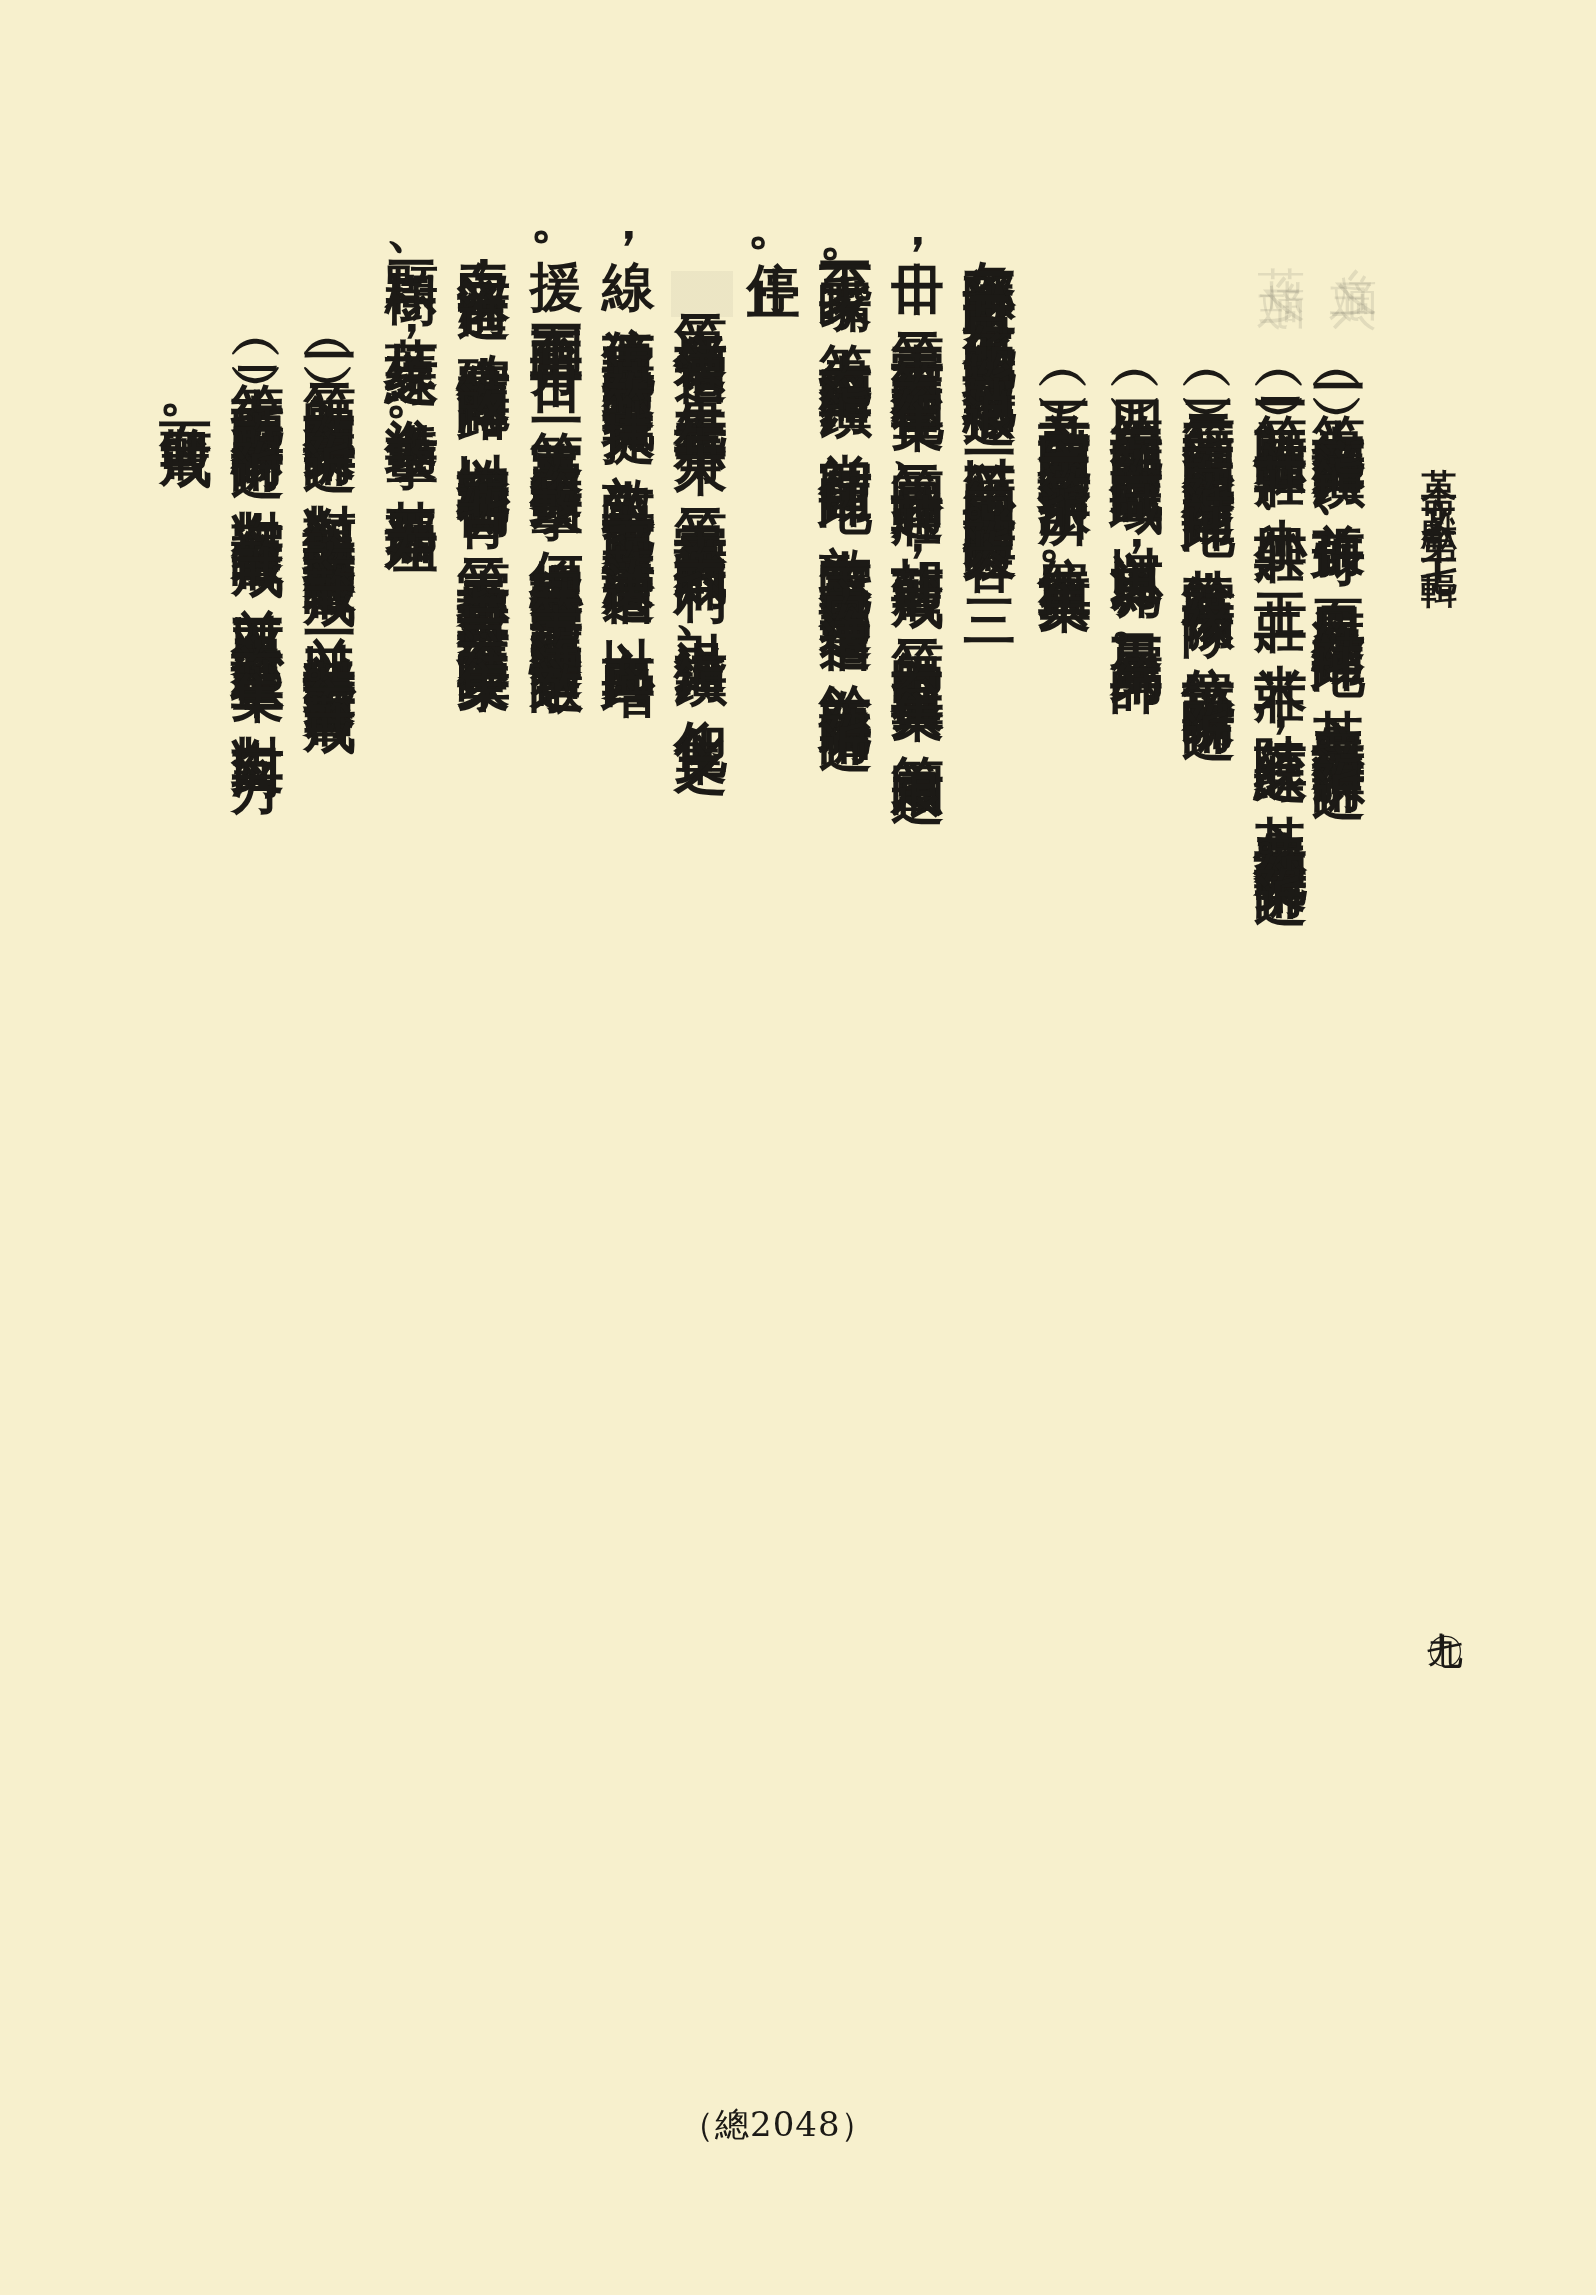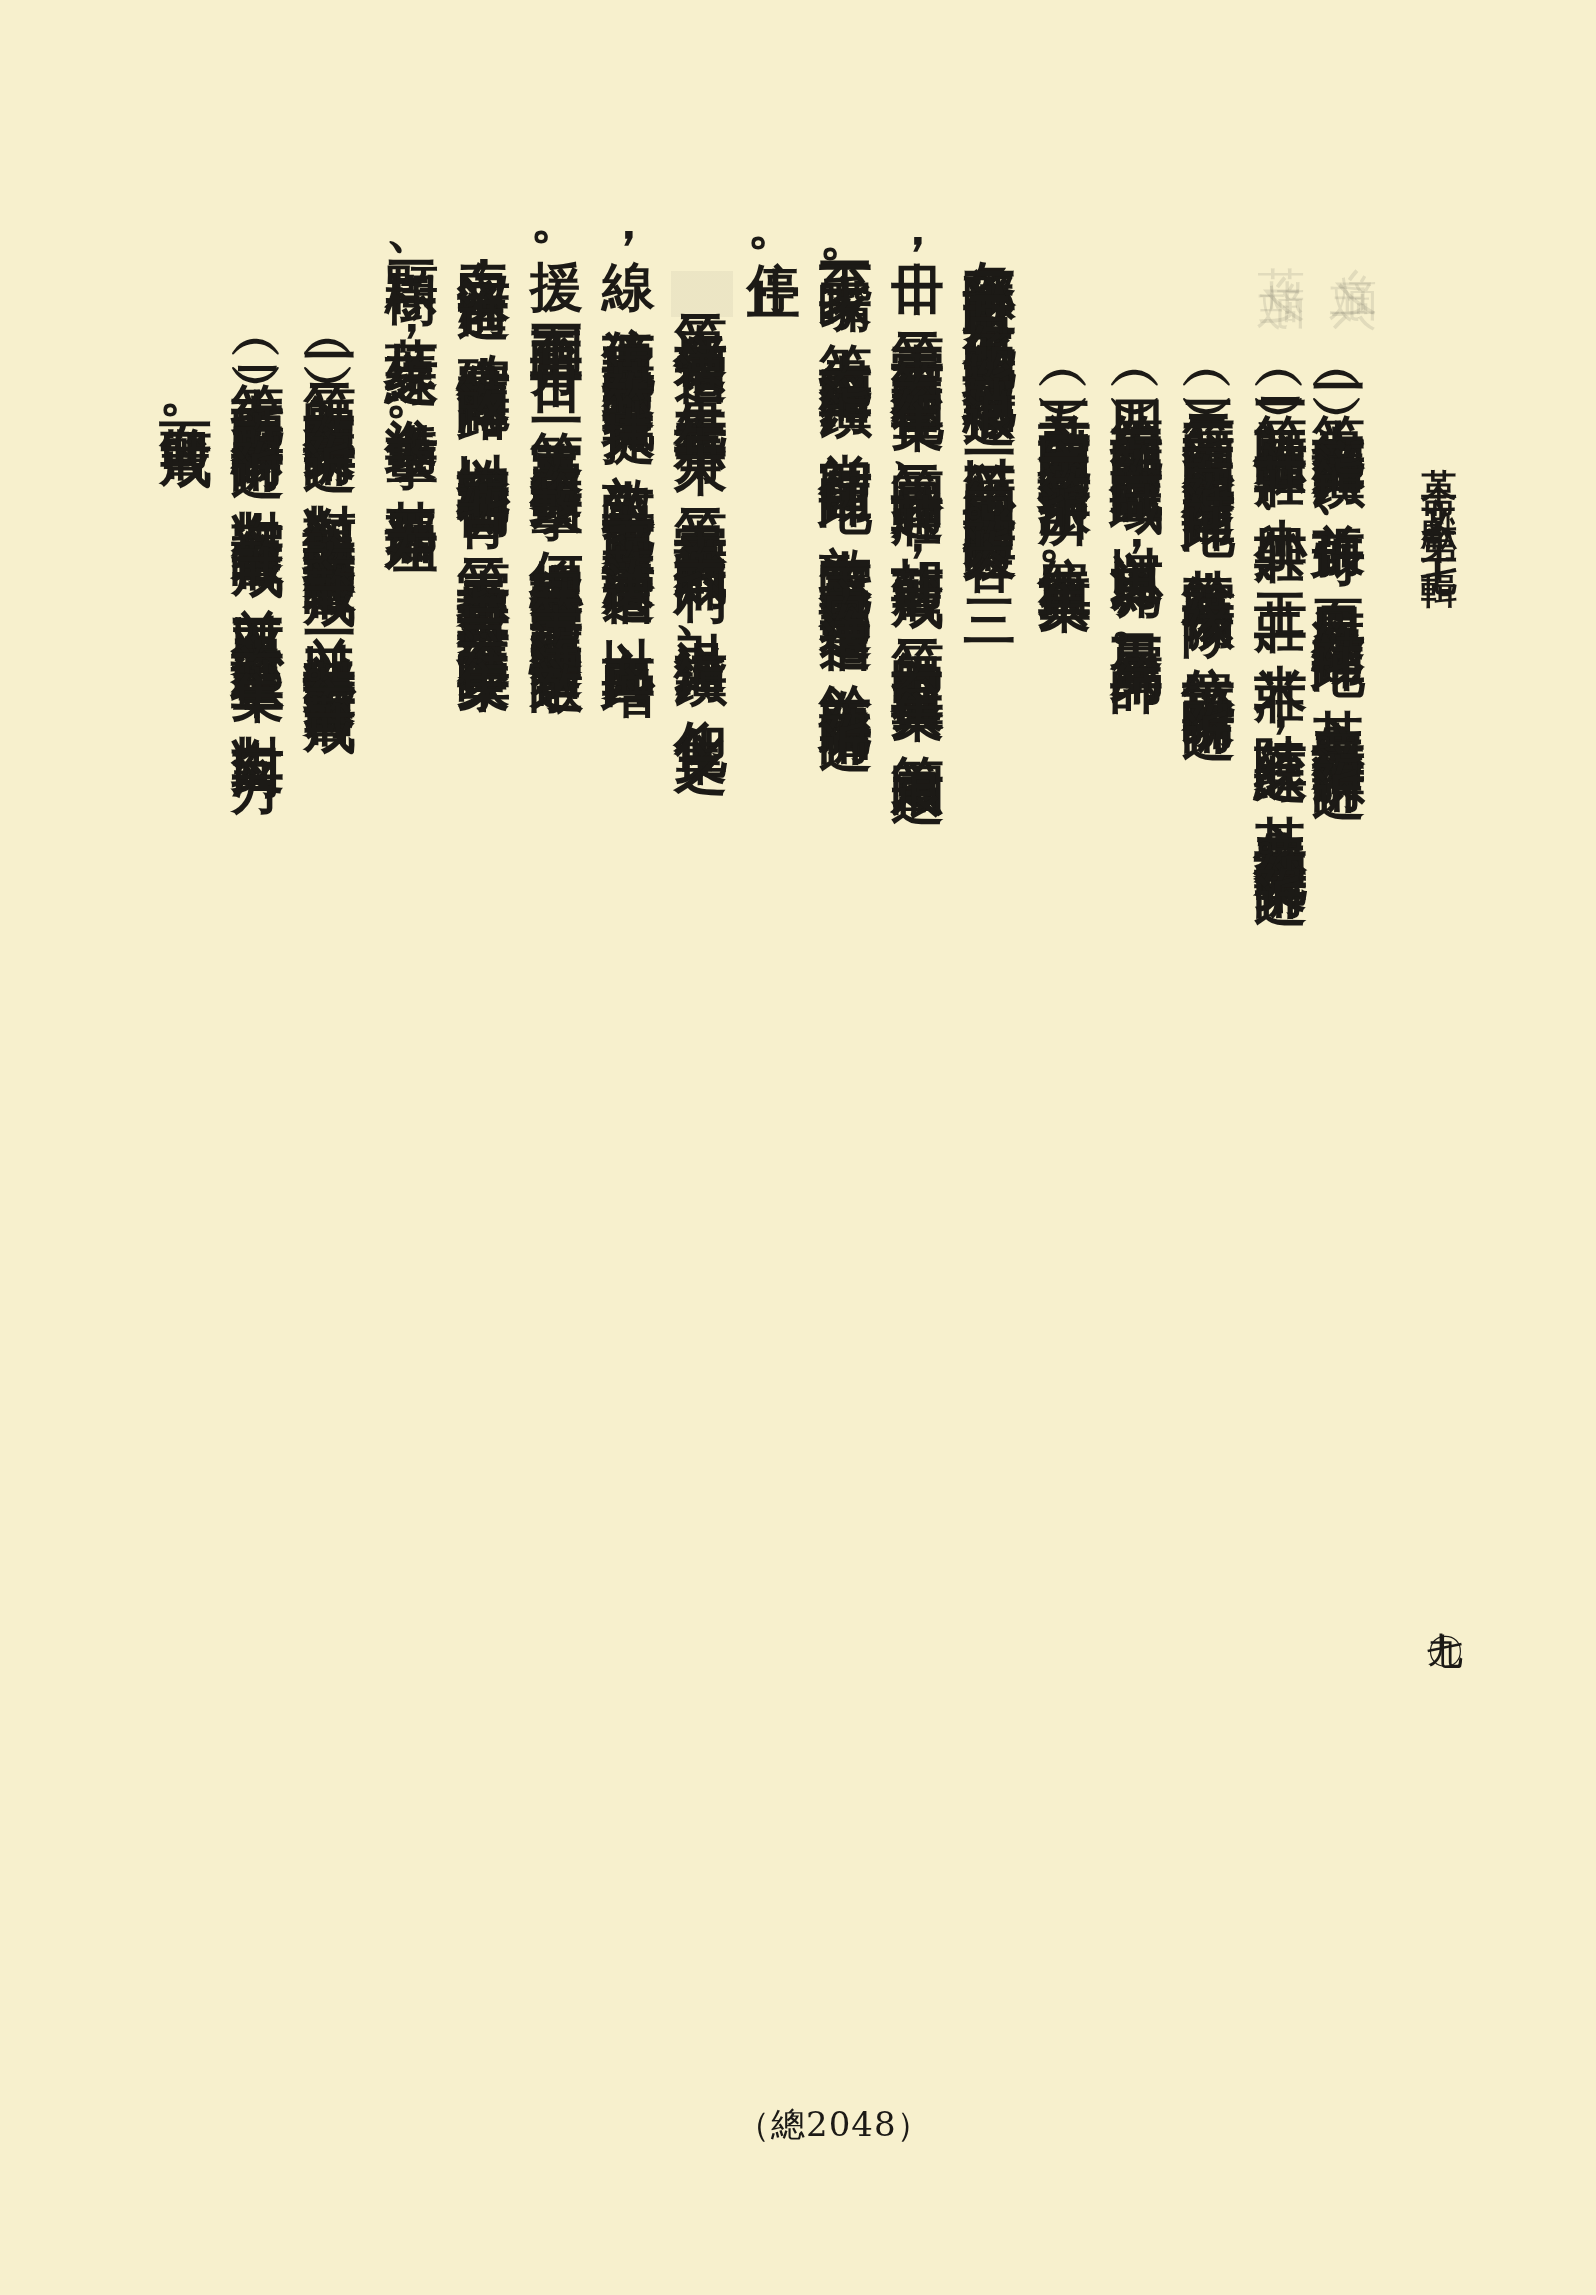--- a/index.html
+++ b/index.html
@@ -47,21 +47,21 @@
       left: 1427px;
       top: 1603px;
       writing-mode: vertical-rl;
       text-orientation: upright;
       font-size: 36px;
       letter-spacing: 1.9px;
       line-height: 1;
     }
     .footer {
       position: absolute;
-      left: 736px;
+      left: 680px;
       top: 2102px;
       font-size: 34px;
       letter-spacing: 1px;
     }
     .heading-inline {
       font-weight: 800;
       background: linear-gradient(90deg, rgba(60,60,60,0.06), rgba(60,60,60,0.06));
     }
     .ghost {
       position: absolute;

